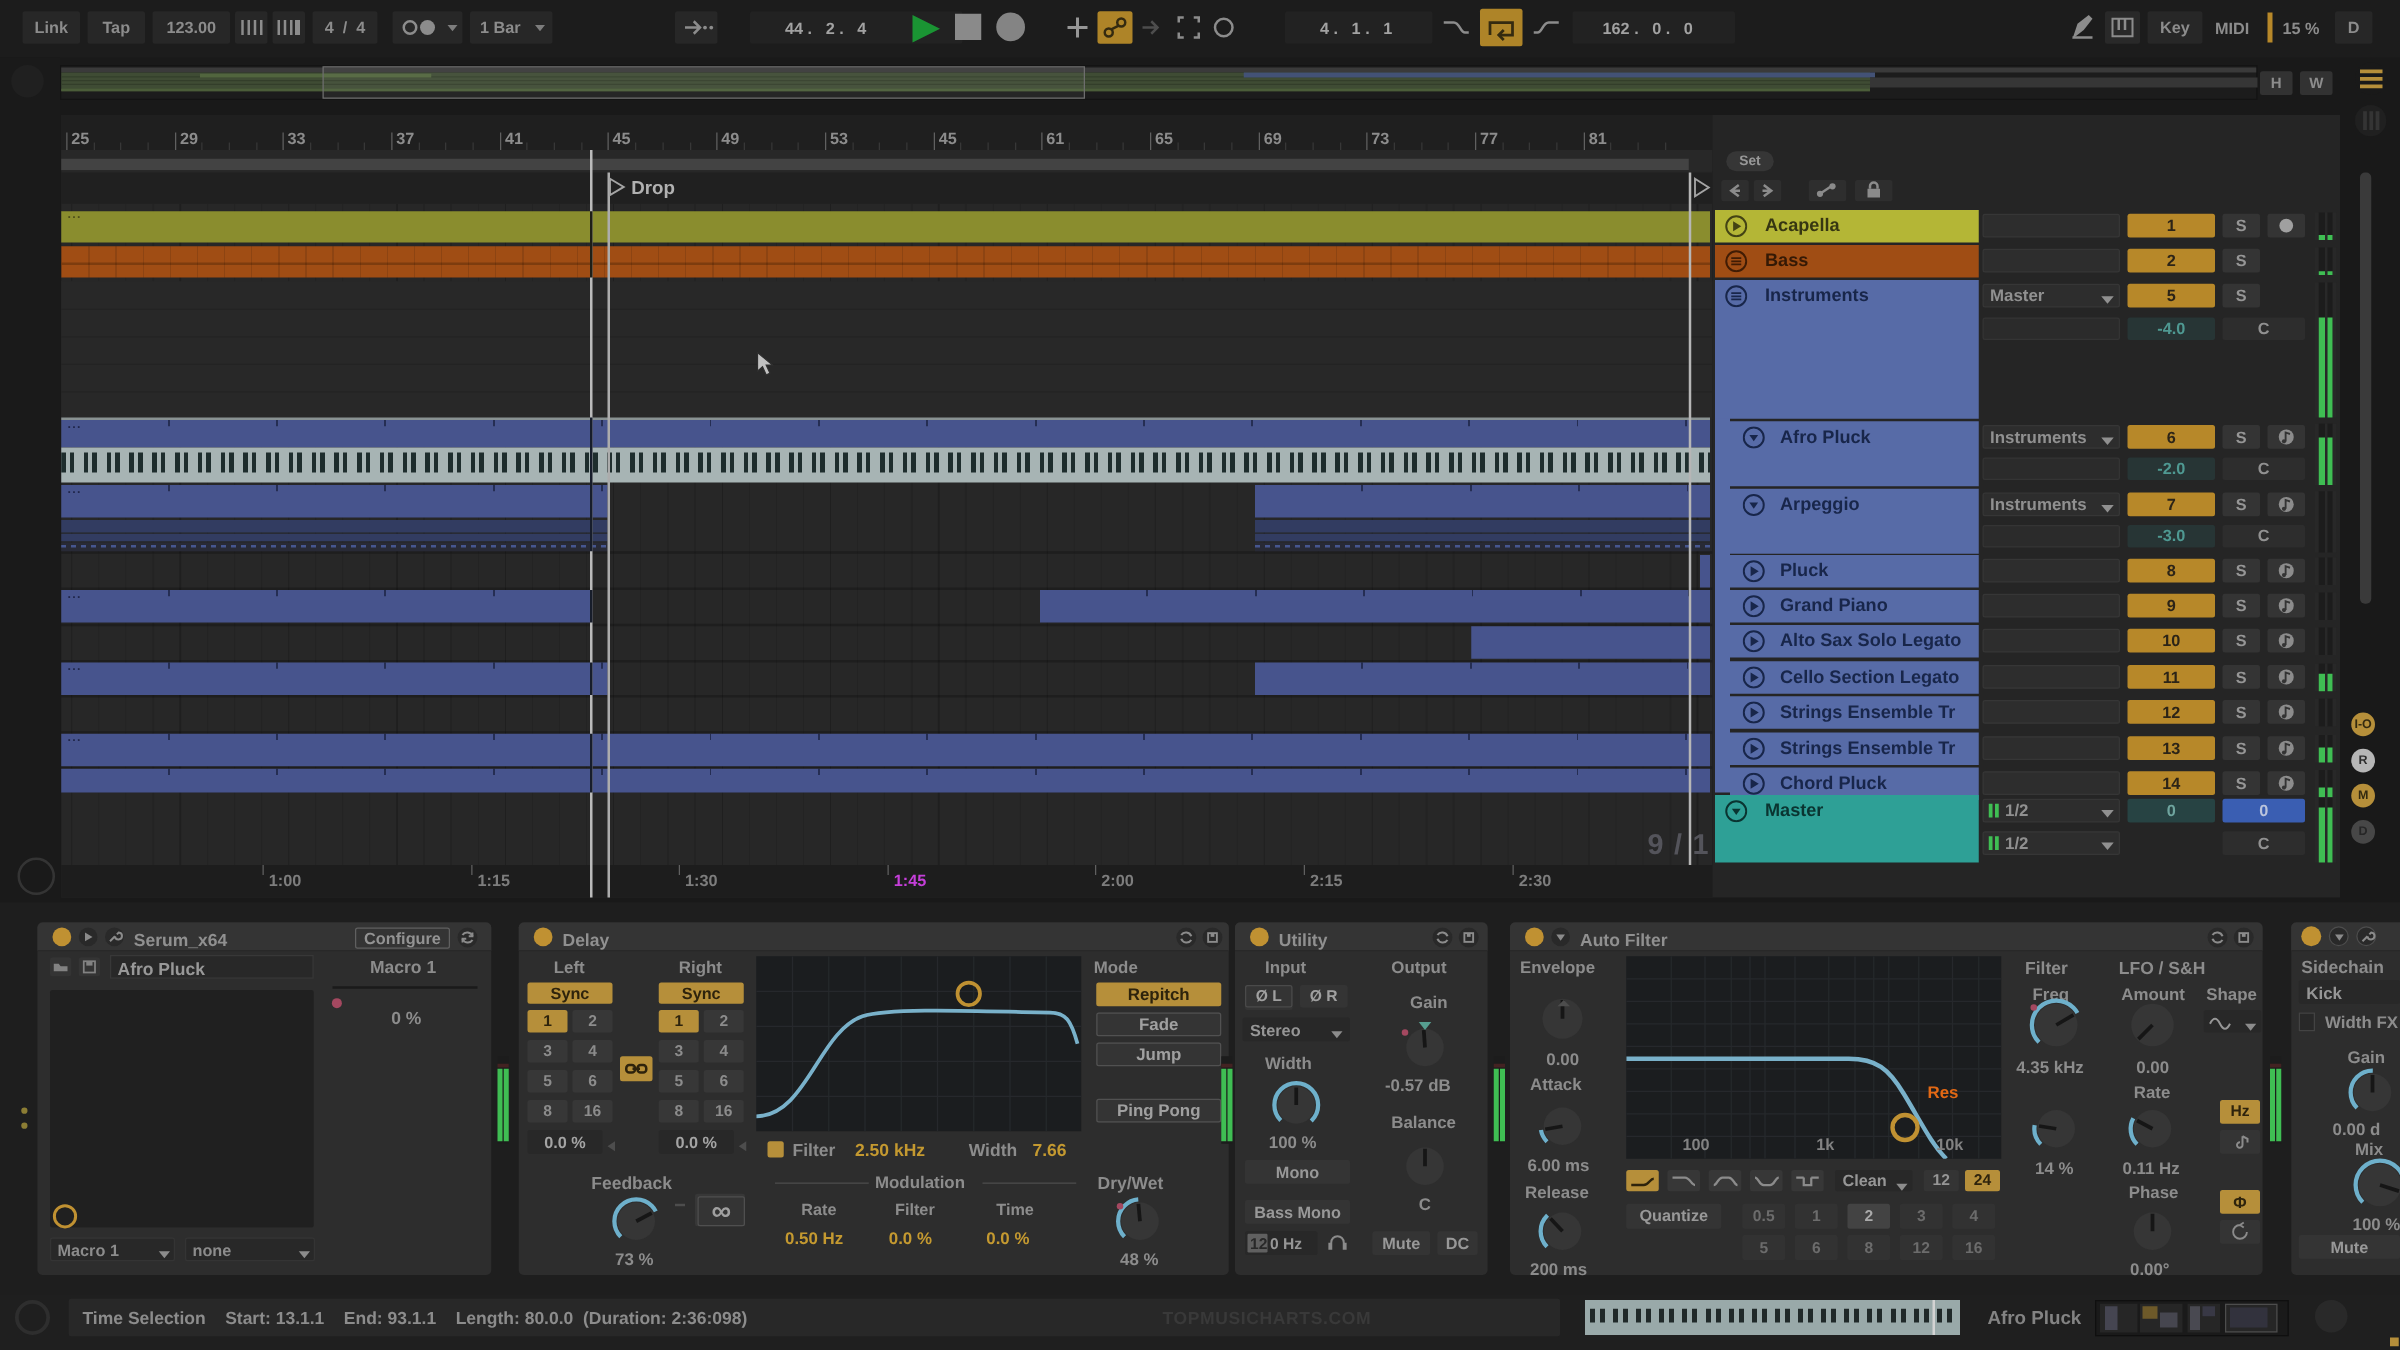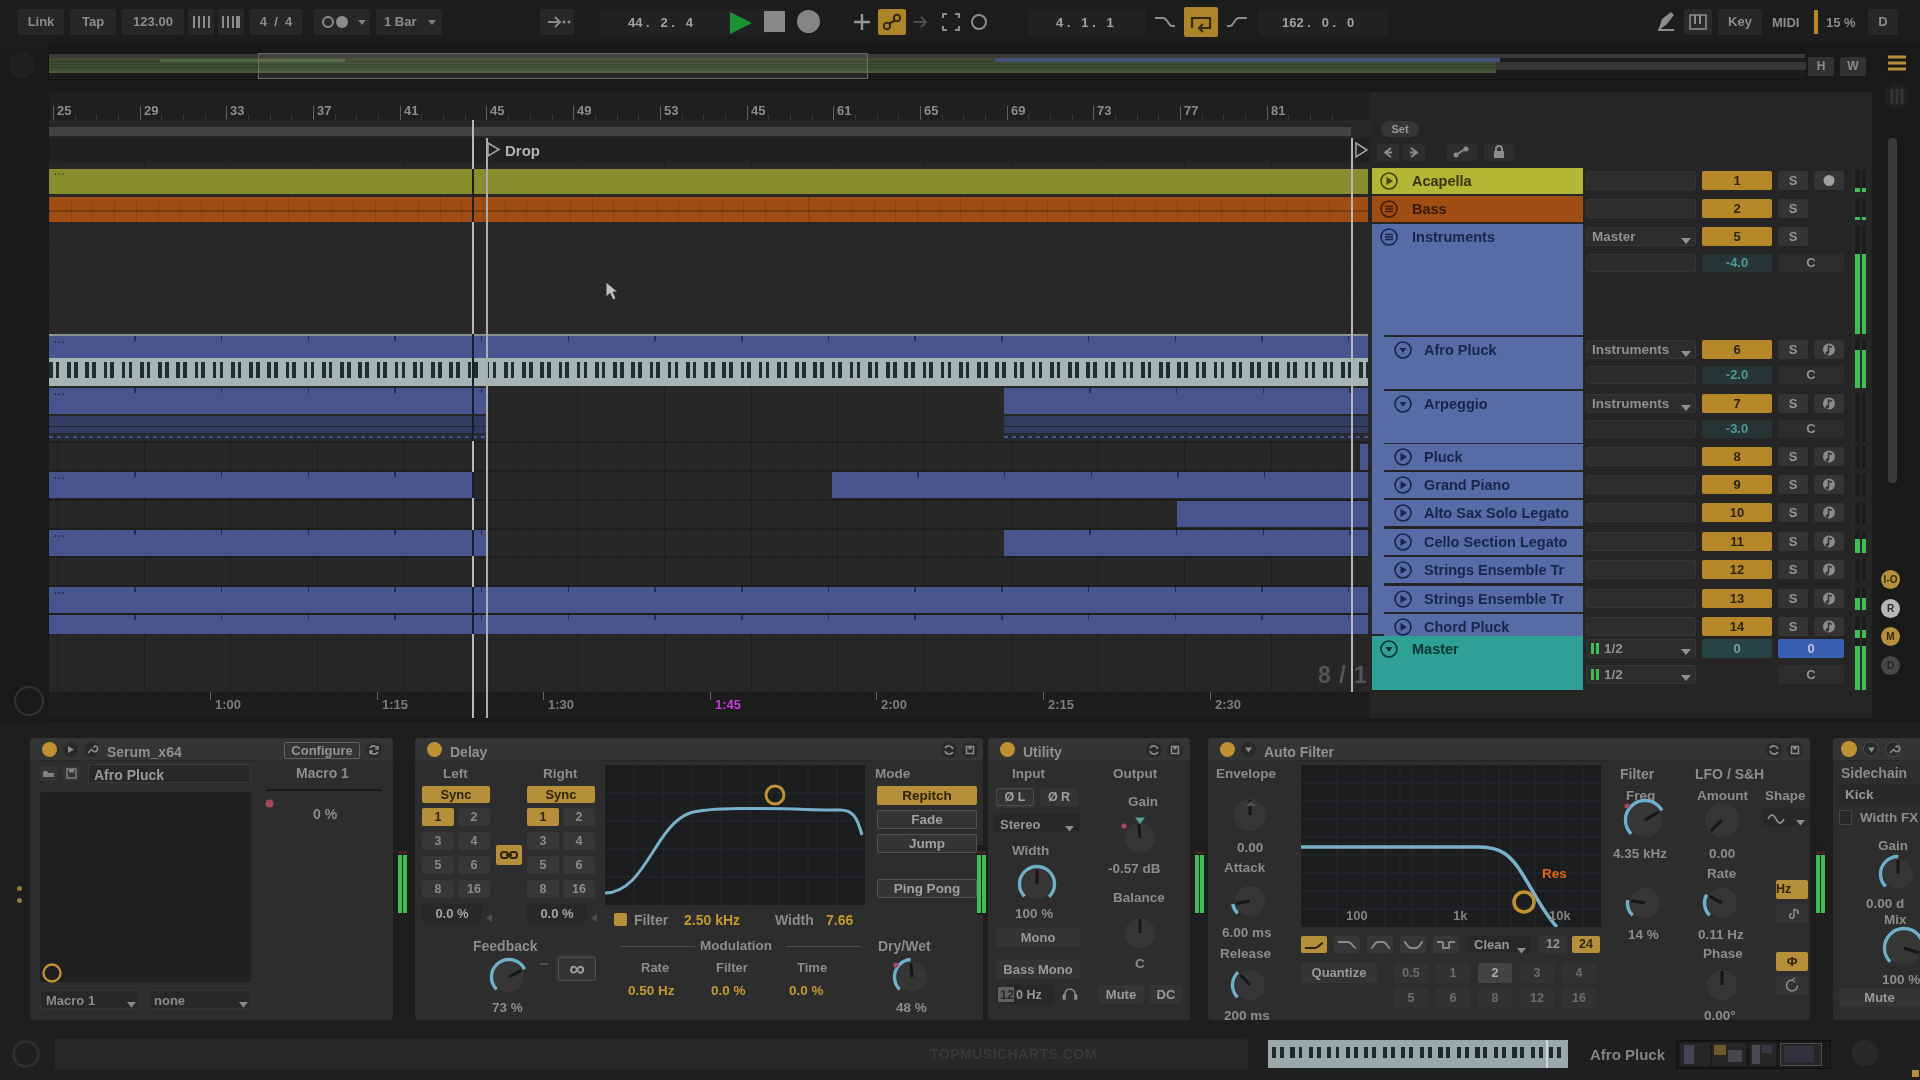--- a/index.html
+++ b/index.html
@@ -252,21 +252,21 @@
 <div class="a" style="left:49px;top:472px;width:424px;height:26px;background:#4f5d9c"></div>
 <div class="a" style="left:832px;top:472px;width:536px;height:26px;background:#4f5d9c"></div>
 <div class="a" style="left:54px;top:474px;width:14px;height:6px;color:#232a52;font-size:10px;font-weight:bold;letter-spacing:1px;line-height:4px">...</div>
 <div class="a" style="left:1177px;top:501px;width:191px;height:26px;background:#4f5d9c"></div>
 <div class="a" style="left:49px;top:530px;width:437px;height:26px;background:#4f5d9c"></div>
 <div class="a" style="left:1004px;top:530px;width:364px;height:26px;background:#4f5d9c"></div>
 <div class="a" style="left:54px;top:532px;width:14px;height:6px;color:#232a52;font-size:10px;font-weight:bold;letter-spacing:1px;line-height:4px">...</div>
 <div class="a" style="left:49px;top:587px;width:1319px;height:26px;background:#4f5d9c"></div>
 <div class="a" style="left:54px;top:589px;width:14px;height:6px;color:#232a52;font-size:10px;font-weight:bold;letter-spacing:1px;line-height:4px">...</div>
 <div class="a" style="left:49px;top:615px;width:1319px;height:19px;background:#4f5d9c"></div>
-<div class="a t" style="left:1318px;top:662px;font-size:23px;color:#5d5d64;letter-spacing:1px;font-weight:bold">8 / 1</div>
+<div class="a t" style="left:1318px;top:662px;font-size:23px;color:#5d5d64;letter-spacing:1px;font-weight:bold">9 / 1</div>
 <div class="a" style="left:49px;top:692px;width:1321px;height:26px;background:#202020"></div>
 
 <div class="a" style="left:49px;top:336px;width:1319px;height:5px;background:repeating-linear-gradient(90deg,transparent 0 85.2px,rgba(10,16,40,0.55) 85.2px 86.7px)"></div>
 <div class="a" style="left:49px;top:388px;width:437px;height:5px;background:repeating-linear-gradient(90deg,transparent 0 85.2px,rgba(10,16,40,0.55) 85.2px 86.7px)"></div>
 <div class="a" style="left:1004px;top:388px;width:364px;height:5px;background:repeating-linear-gradient(90deg,transparent 0 85.2px,rgba(10,16,40,0.55) 85.2px 86.7px)"></div>
 <div class="a" style="left:49px;top:472px;width:424px;height:5px;background:repeating-linear-gradient(90deg,transparent 0 85.2px,rgba(10,16,40,0.55) 85.2px 86.7px)"></div>
 <div class="a" style="left:832px;top:472px;width:536px;height:5px;background:repeating-linear-gradient(90deg,transparent 0 85.2px,rgba(10,16,40,0.55) 85.2px 86.7px)"></div>
 <div class="a" style="left:49px;top:530px;width:437px;height:5px;background:repeating-linear-gradient(90deg,transparent 0 85.2px,rgba(10,16,40,0.55) 85.2px 86.7px)"></div>
 <div class="a" style="left:1004px;top:530px;width:364px;height:5px;background:repeating-linear-gradient(90deg,transparent 0 85.2px,rgba(10,16,40,0.55) 85.2px 86.7px)"></div>
 <div class="a" style="left:49px;top:587px;width:1319px;height:5px;background:repeating-linear-gradient(90deg,transparent 0 85.2px,rgba(10,16,40,0.55) 85.2px 86.7px)"></div>
@@ -939,21 +939,21 @@
 <div class="a" style="left:1795px;top:813px"><svg width="11" height="8">
         <path d="M1 1 h9 l-4.5 5.5 z" fill="#9a9a9a"></path>
       </svg></div>
 <div class="a" style="left:1707px;top:866px;font-size:13.5px;color:#9a9a9a;font-weight:bold;white-space:nowrap">Rate</div>
 <svg class="a" style="left:1701px;top:882px" width="42" height="42">
       <circle cx="21" cy="21" r="17.5" fill="none" stroke="#79c2e0" stroke-width="3.4" stroke-dasharray="22.3 110.0" transform="rotate(135 21 21)"></circle>
       <circle cx="21" cy="21" r="15" fill="#3c3c3c"></circle>
       <line x1="21" y1="21" x2="8.6" y2="14.4" stroke="#191919" stroke-width="3"></line>
     </svg>
 <div class="a" style="left:1698px;top:927px;font-size:13.5px;color:#9a9a9a;font-weight:bold;white-space:nowrap">0.11 Hz</div>
-<div class="a" style="left:1776px;top:880px;width:32px;height:19px;background:#c89e40;border-radius:2px;font-size:12.5px;font-weight:bold;color:#33270e;line-height:19px">Hz</div>
+<div class="a" style="left:1776px;top:880px;width:32px;height:19px;background:#c89e40;border-radius:2px;font-size:12.5px;font-weight:bold;color:#33270e;text-align:center;line-height:19px">Hz</div>
 <div class="a" style="left:1776px;top:904px;width:32px;height:19px;background:#3a3a3a;border-radius:2px;font-size:12.5px;font-weight:bold;color:#9a9a9a;text-align:center;line-height:19px"></div>
 <div class="a" style="left:1776px;top:904px"><svg width="32" height="19">
         <path d="M18 5 v7 a2.2 2.2 0 1 1 -2 -2.2" stroke="#999" stroke-width="1.6" fill="none"></path>
         <path d="M18 5 l4 2 v3" stroke="#999" stroke-width="1.6" fill="none"></path>
       </svg></div>
 <div class="a" style="left:1703px;top:946px;font-size:13.5px;color:#9a9a9a;font-weight:bold;white-space:nowrap">Phase</div>
 <svg class="a" style="left:1701px;top:964px" width="42" height="42">
       <circle cx="21" cy="21" r="15" fill="#3c3c3c"></circle>
       <line x1="21" y1="21" x2="21.0" y2="7.0" stroke="#191919" stroke-width="3"></line>
     </svg>
@@ -992,20 +992,21 @@
 <svg class="a" style="left:1881px;top:925px" width="46" height="46">
       <circle cx="23" cy="23" r="19.5" fill="none" stroke="#79c2e0" stroke-width="3.4" stroke-dasharray="82.7 122.5" transform="rotate(135 23 23)"></circle>
       <circle cx="23" cy="23" r="17" fill="#3c3c3c"></circle>
       <line x1="23" y1="23" x2="38.2" y2="27.9" stroke="#191919" stroke-width="3"></line>
     </svg>
 <div class="a" style="left:1882px;top:972px;font-size:13.5px;color:#9a9a9a;font-weight:bold;white-space:nowrap">100 %</div>
 <div class="a" style="left:1839px;top:988px;width:81px;height:19px;background:#3a3a3a;border-radius:2px;font-size:13px;font-weight:bold;color:#a8a8a8;text-align:center;line-height:19px">Mute</div>
 <div class="a" style="left:0;top:1036px;width:1920px;height:44px;background:#232323"></div>
 <div class="a" style="left:12px;top:1040px;width:28px;height:28px;border:3px solid #333;border-radius:50%"></div>
 <div class="a" style="left:55px;top:1039px;width:1193px;height:30px;background:#2d2d2d;border-radius:2px"></div>
+<div class="a" style="left:66px;top:1046px;font-size:14px;font-weight:bold;color:#9a9a9a;white-space:nowrap">Time Selection&nbsp;&nbsp;&nbsp;&nbsp;Start: 13.1.1&nbsp;&nbsp;&nbsp;&nbsp;End: 93.1.1&nbsp;&nbsp;&nbsp;&nbsp;Length: 80.0.0&nbsp;&nbsp;(Duration: 2:36:098)</div>
 <div class="a" style="left:930px;top:1046px;font-size:14px;font-weight:bold;color:#3f3f3f;letter-spacing:0.5px">TOPMUSICHARTS.COM</div>
 <div class="a" style="left:1268px;top:1040px;width:300px;height:28px;background:#a9baba"></div>
 <div class="a" style="left:1272px;top:1047px;width:292px;height:11px;background:repeating-linear-gradient(90deg,#242e2e 0 4px,transparent 4px 8px,#242e2e 8px 12px,transparent 12px 18.5px)"></div>
 <div class="a" style="left:1546px;top:1040px;width:2px;height:28px;background:#e8e8e8"></div>
 <div class="a" style="left:1590px;top:1046px;font-size:15px;font-weight:bold;color:#909090">Afro Pluck</div>
 <div class="a" style="left:1676px;top:1040px;width:155px;height:29px;background:#1d1d1d;border:1px solid #111"></div>
 <div class="a" style="left:1680px;top:1043px;width:30px;height:23px;background:#2a2a2a"></div>
 <div class="a" style="left:1684px;top:1045px;width:10px;height:19px;background:#556;opacity:0.8"></div>
 <div class="a" style="left:1712px;top:1043px;width:34px;height:23px;background:#2a2a2a"></div>
 <div class="a" style="left:1714px;top:1045px;width:12px;height:10px;background:#9a7a30;opacity:0.7"></div>

